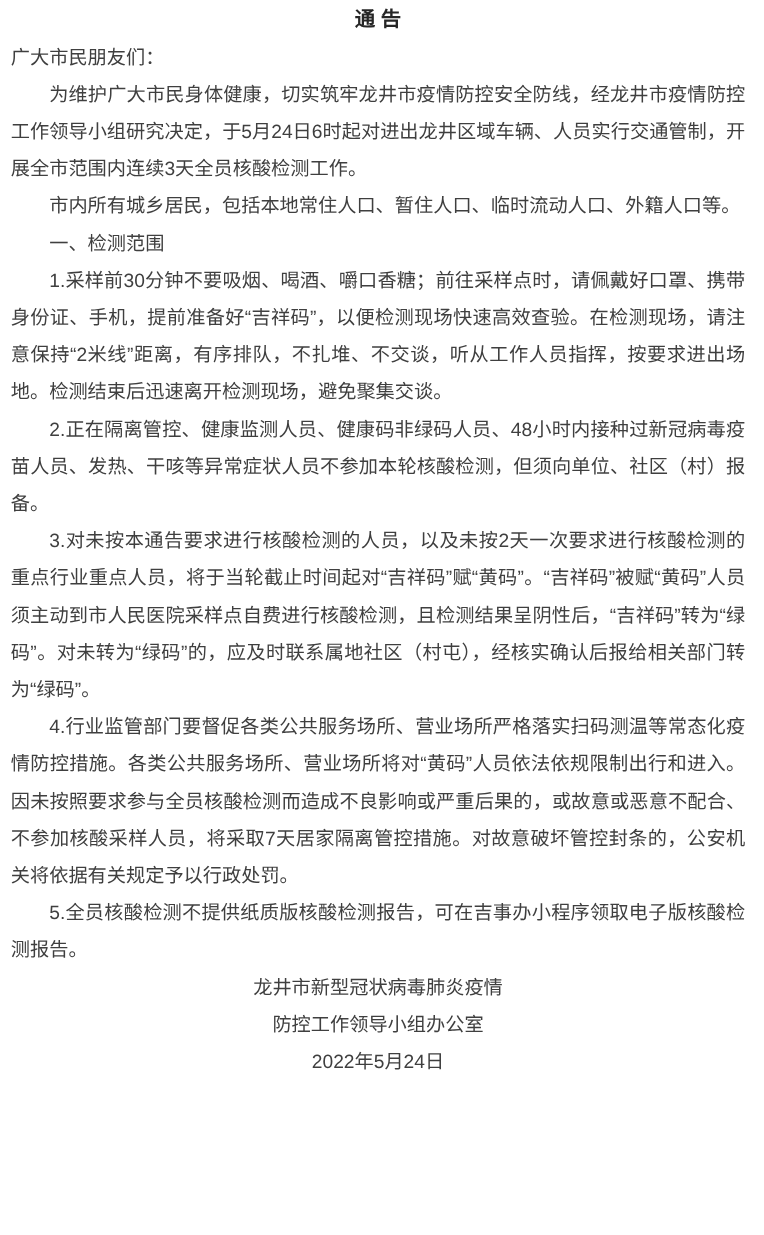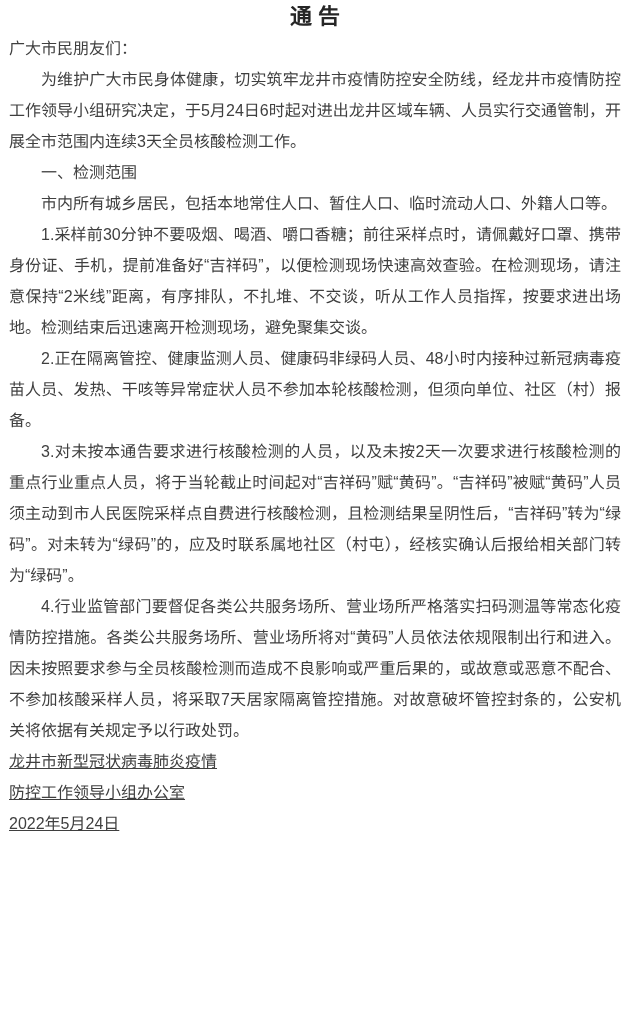--- a/index.html
+++ b/index.html
@@ -16,71 +16,71 @@
     padding: 5px 16px 30px 9px;
     font-family: "Liberation Sans", "DejaVu Sans", sans-serif;
     font-size: 16px;
     line-height: 31px;
     color: #3f3f3f;
     text-align: justify;
     overflow: hidden;
   }
   .title {
     margin: 0 0 4px 0;
-    font-size: 22px;
+    font-size: 17px;
     line-height: 24px;
     font-weight: bold;
     text-align: center;
     color: #262626;
   }
   .salutation {
     margin: 0;
     font-weight: normal;
     text-indent: 0;
   }
   .para {
     margin: 0;
     text-indent: 2em;
   }
   .signature {
     margin: 0;
   }
   .signature p {
     margin: 0;
-    text-align: left;
+    text-align: center;
     text-indent: 0;
-    text-decoration: underline;
   }
 </style>
 </head>
 <body>
 
 <div class="doc">
 
   <h1 class="title">通 告</h1>
 
   <p class="salutation">广大市民朋友们：</p>
 
   <p class="para">为维护广大市民身体健康，切实筑牢龙井市疫情防控安全防线，经龙井市疫情防控工作领导小组研究决定，于5月24日6时起对进出龙井区域车辆、人员实行交通管制，开展全市范围内连续3天全员核酸检测工作。</p>
 
+  <p class="para">市内所有城乡居民，包括本地常住人口、暂住人口、临时流动人口、外籍人口等。</p>
+
   <p class="para">一、检测范围</p>
-
-  <p class="para">市内所有城乡居民，包括本地常住人口、暂住人口、临时流动人口、外籍人口等。</p>
 
 
 
 
   <p class="para">1.采样前30分钟不要吸烟、喝酒、嚼口香糖；前往采样点时，请佩戴好口罩、携带身份证、手机，提前准备好“吉祥码”，以便检测现场快速高效查验。在检测现场，请注意保持“2米线”距离，有序排队，不扎堆、不交谈，听从工作人员指挥，按要求进出场地。检测结束后迅速离开检测现场，避免聚集交谈。</p>
 
   <p class="para">2.正在隔离管控、健康监测人员、健康码非绿码人员、48小时内接种过新冠病毒疫苗人员、发热、干咳等异常症状人员不参加本轮核酸检测，但须向单位、社区（村）报备。</p>
 
   <p class="para">3.对未按本通告要求进行核酸检测的人员，以及未按2天一次要求进行核酸检测的重点行业重点人员，将于当轮截止时间起对“吉祥码”赋“黄码”。“吉祥码”被赋“黄码”人员须主动到市人民医院采样点自费进行核酸检测，且检测结果呈阴性后，“吉祥码”转为“绿码”。对未转为“绿码”的，应及时联系属地社区（村屯），经核实确认后报给相关部门转为“绿码”。</p>
 
   <p class="para">4.行业监管部门要督促各类公共服务场所、营业场所严格落实扫码测温等常态化疫情防控措施。各类公共服务场所、营业场所将对“黄码”人员依法依规限制出行和进入。因未按照要求参与全员核酸检测而造成不良影响或严重后果的，或故意或恶意不配合、不参加核酸采样人员，将采取7天居家隔离管控措施。对故意破坏管控封条的，公安机关将依据有关规定予以行政处罚。</p>
 
+  <p class="para">5.全员核酸检测不提供纸质版核酸检测报告，可在吉事办小程序领取电子版核酸检测报告。</p>
 
 
   <div class="signature">
     <p>龙井市新型冠状病毒肺炎疫情</p>
     <p>防控工作领导小组办公室</p>
     <p>2022年5月24日</p>
   </div>
 
 </div>
 

